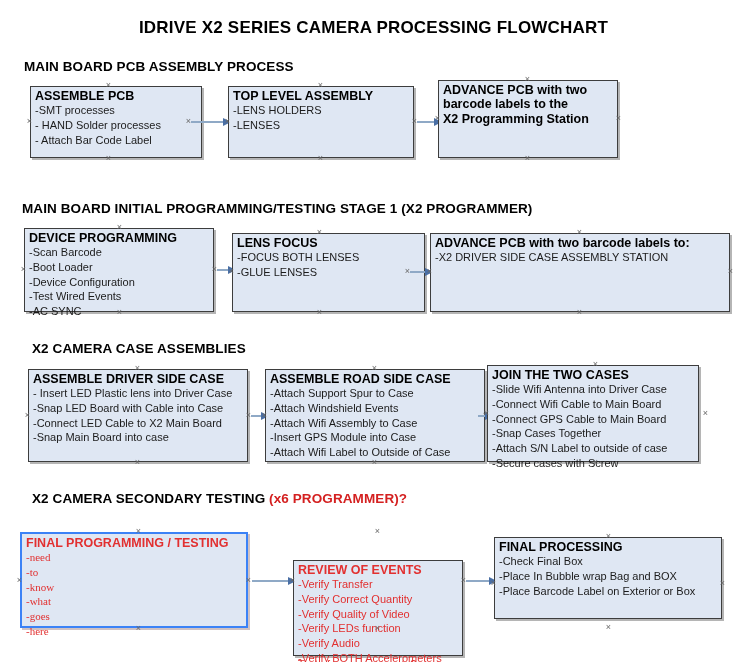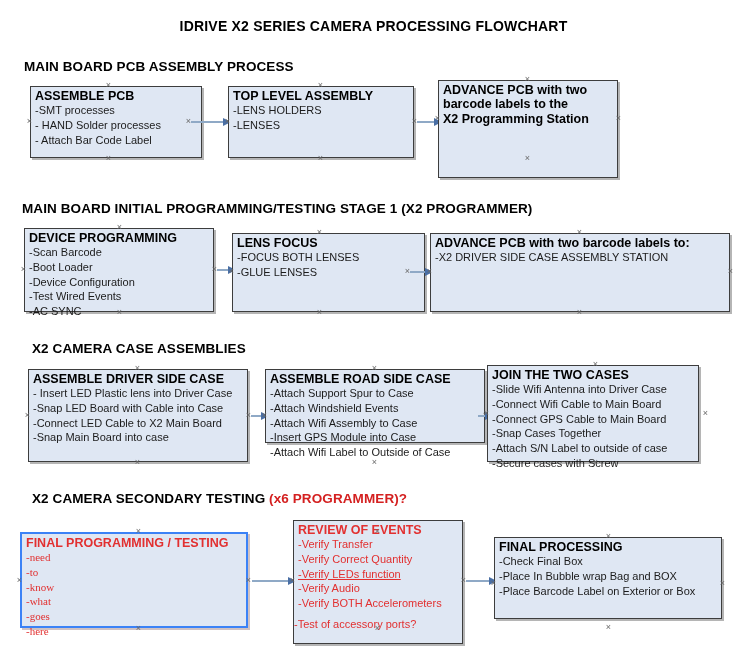--- a/index.html
+++ b/index.html
@@ -10,21 +10,21 @@
     position:relative;
     overflow:hidden;
     -webkit-font-smoothing:antialiased;
   }
   .canvas{position:absolute;left:0;top:0;width:747px;height:662px;}
 
   .title{
     position:absolute;
     left:0;top:18px;width:747px;
     text-align:center;
-    font-size:14px;font-weight:bold;color:#000000;
+    font-size:17px;font-weight:bold;color:#000000;
     letter-spacing:0.2px;
   }
 
   .section-head{
     position:absolute;
     font-size:13.5px;font-weight:bold;color:#000000;
     white-space:nowrap;
     letter-spacing:0.1px;
   }
   .section-head .accent{color:#d42020;}
@@ -117,21 +117,21 @@
     <div class="line">-LENS HOLDERS</div>
     <div class="line">-LENSES</div>
   </div>
   <div class="hx" style="left:317px;top:82px;"></div>
   <div class="hx" style="left:317px;top:155px;"></div>
   <div class="hx" style="left:224px;top:118px;"></div>
   <div class="hx" style="left:411px;top:118px;"></div>
 
   <div class="conn" style="left:417px;top:121px;width:18px;"></div>
 
-  <div class="box" style="left:438px;top:80px;width:180px;height:98px;">
+  <div class="box" style="left:438px;top:80px;width:180px;height:78px;">
     <div class="hdr">ADVANCE PCB with two</div>
     <div class="hdr">barcode labels to the</div>
     <div class="hdr"> X2 Programming Station</div>
   </div>
   <div class="hx" style="left:524px;top:76px;"></div>
   <div class="hx" style="left:524px;top:155px;"></div>
   <div class="hx" style="left:434px;top:115px;"></div>
   <div class="hx" style="left:615px;top:115px;"></div>
 
   <div class="section-head" style="left:22px;top:201px;">
@@ -185,21 +185,21 @@
     <div class="line">-Connect LED Cable to X2 Main Board</div>
     <div class="line">-Snap Main Board into case</div>
   </div>
   <div class="hx" style="left:134px;top:365px;"></div>
   <div class="hx" style="left:134px;top:459px;"></div>
   <div class="hx" style="left:24px;top:412px;"></div>
   <div class="hx" style="left:245px;top:412px;"></div>
 
   <div class="conn" style="left:251px;top:415px;width:11px;"></div>
 
-  <div class="box" style="left:265px;top:369px;width:220px;height:74px;">
+  <div class="box" style="left:265px;top:369px;width:220px;height:93px;">
     <div class="hdr">ASSEMBLE ROAD SIDE CASE</div>
     <div class="line">-Attach Support Spur to Case</div>
     <div class="line">-Attach Windshield Events</div>
     <div class="line">-Attach Wifi Assembly to Case</div>
     <div class="line">-Insert GPS Module into Case</div>
     <div class="line">-Attach Wifi Label to Outside of Case</div>
   </div>
   <div class="hx" style="left:371px;top:365px;"></div>
   <div class="hx" style="left:371px;top:459px;"></div>
   <div class="hx" style="left:261px;top:412px;"></div>
@@ -234,25 +234,26 @@
     <div class="line">-goes</div>
     <div class="line">-here</div>
   </div>
   <div class="hx" style="left:135px;top:528px;"></div>
   <div class="hx" style="left:135px;top:625px;"></div>
   <div class="hx" style="left:16px;top:577px;"></div>
   <div class="hx" style="left:245px;top:577px;"></div>
 
   <div class="conn" style="left:252px;top:580px;width:37px;"></div>
 
-  <div class="box" style="left:293px;top:520px;width:170px;height:124px;">
+  <div class="box" style="left:293px;top:560px;width:170px;height:96px;">
     <div class="hdr" style="color:#e23030;">REVIEW OF EVENTS</div>
     <div class="line" style="color:#e23030;">-Verify Transfer</div>
     <div class="line" style="color:#e23030;">-Verify Correct Quantity</div>
-    <div class="line" style="color:#e23030;text-decoration:underline;">-Verify LEDs function</div>
+    <div class="line" style="color:#e23030;">-Verify Quality of Video</div>
+    <div class="line" style="color:#e23030;">-Verify LEDs function</div>
     <div class="line" style="color:#e23030;">-Verify Audio</div>
     <div class="line" style="color:#e23030;">-Verify BOTH Accelerometers</div>
     <div class="line overflow" style="color:#e23030;position:absolute;left:0px;top:96px;">-Test of accessory ports?</div>
   </div>
   <div class="hx" style="left:374px;top:528px;"></div>
   <div class="hx" style="left:374px;top:625px;"></div>
   <div class="hx" style="left:289px;top:577px;"></div>
   <div class="hx" style="left:460px;top:577px;"></div>
 
   <div class="conn" style="left:466px;top:580px;width:24px;"></div>

